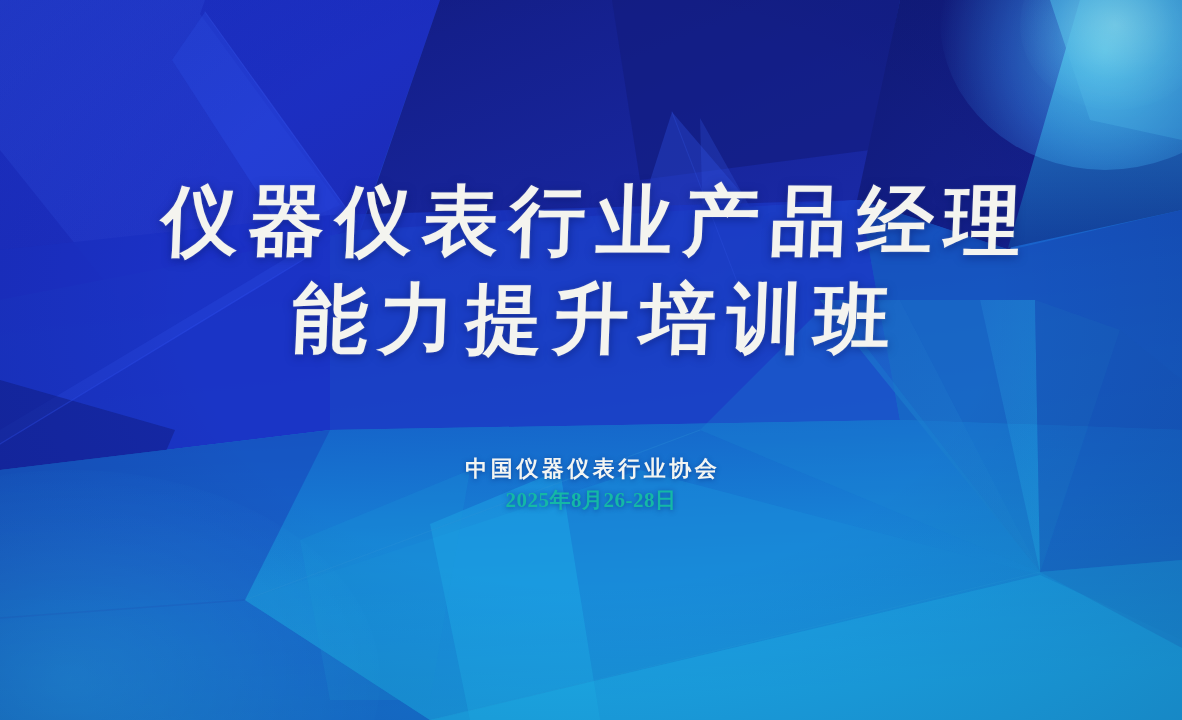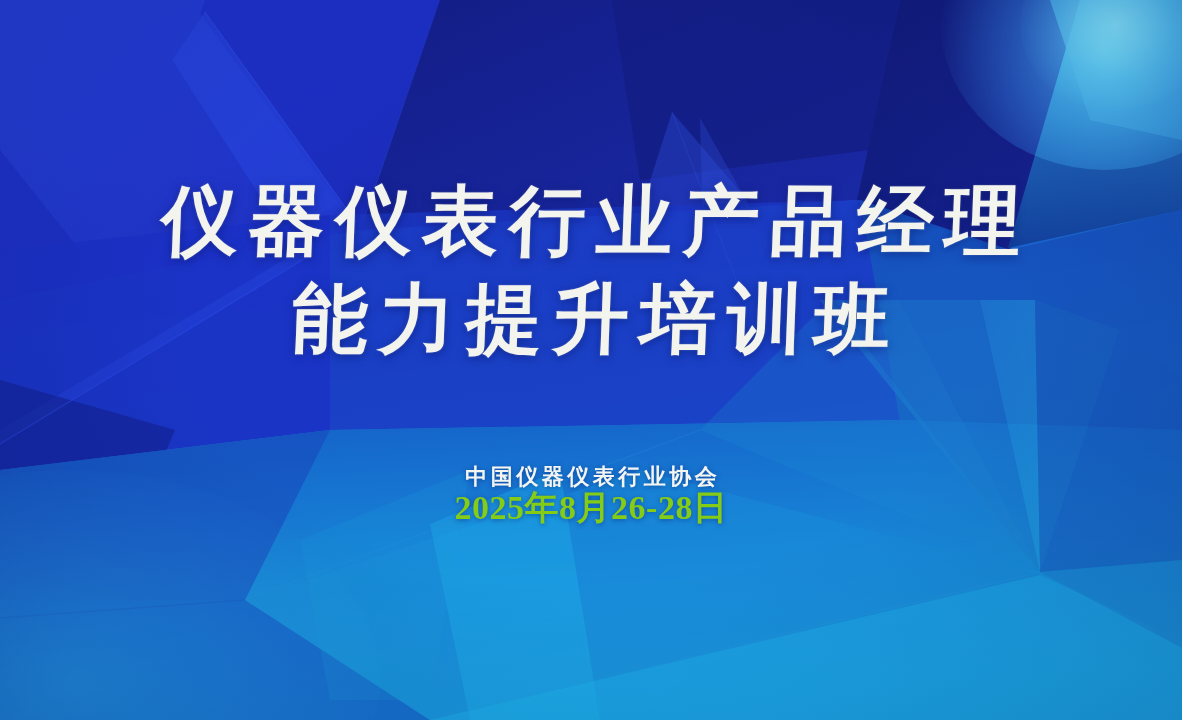--- a/index.html
+++ b/index.html
@@ -102,27 +102,26 @@
   .subtitle-org {
     color: #f3f5f2;
     font-family: "Liberation Serif", "DejaVu Serif", serif;
     font-size: 22px;
     line-height: 30px;
     font-weight: 700;
     letter-spacing: 3.5px;
     text-indent: 3.5px;
     white-space: nowrap;
     text-shadow: 0 1px 5px rgba(5,30,110,0.5);
-    margin-top: 8px;
   }
 
   .subtitle-date {
-    color: #84cc16;
-    font-family: "Liberation Serif", "DejaVu Serif", serif;
-    font-size: 34px;
+    color: #14b8a6;
+    font-family: "Liberation Serif", "DejaVu Serif", serif;
+    font-size: 21px;
     line-height: 32px;
     font-weight: 700;
     letter-spacing: 0.5px;
     white-space: nowrap;
     text-shadow: 0 1px 5px rgba(5,30,110,0.5);
   }
 </style>
 </head>
 <body>
 

